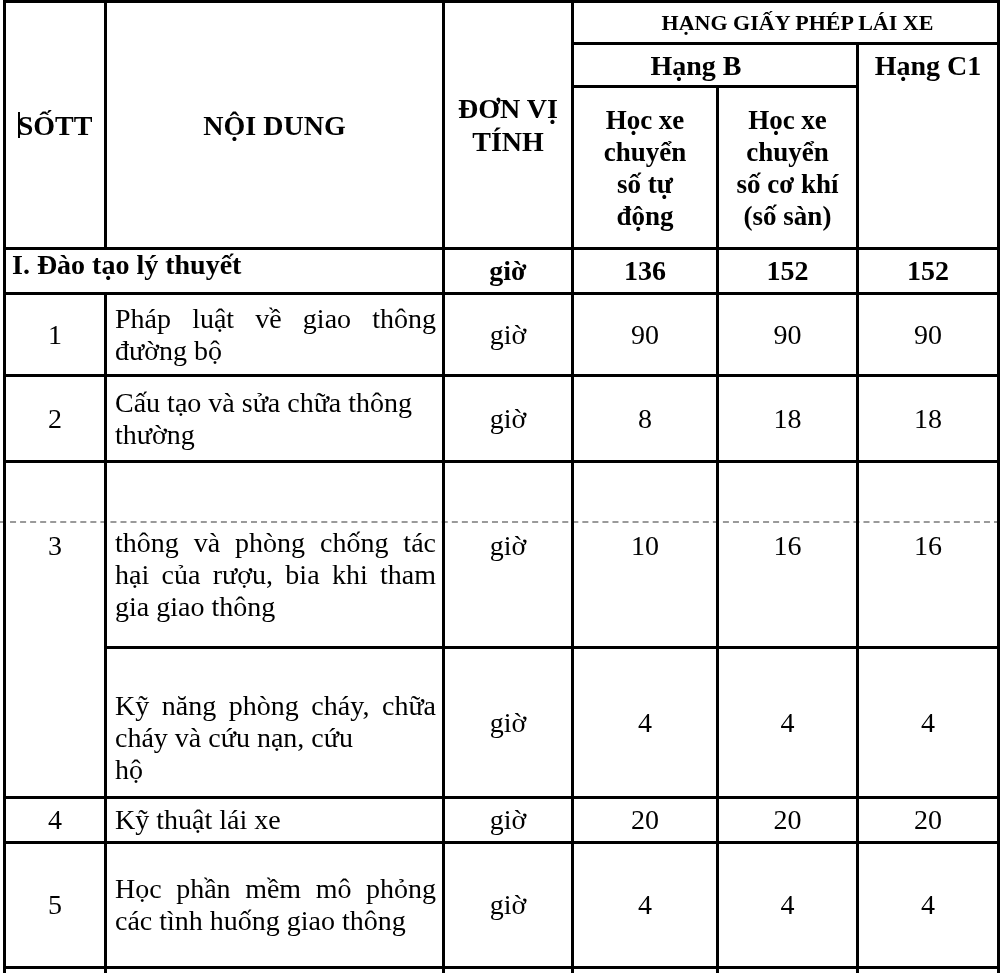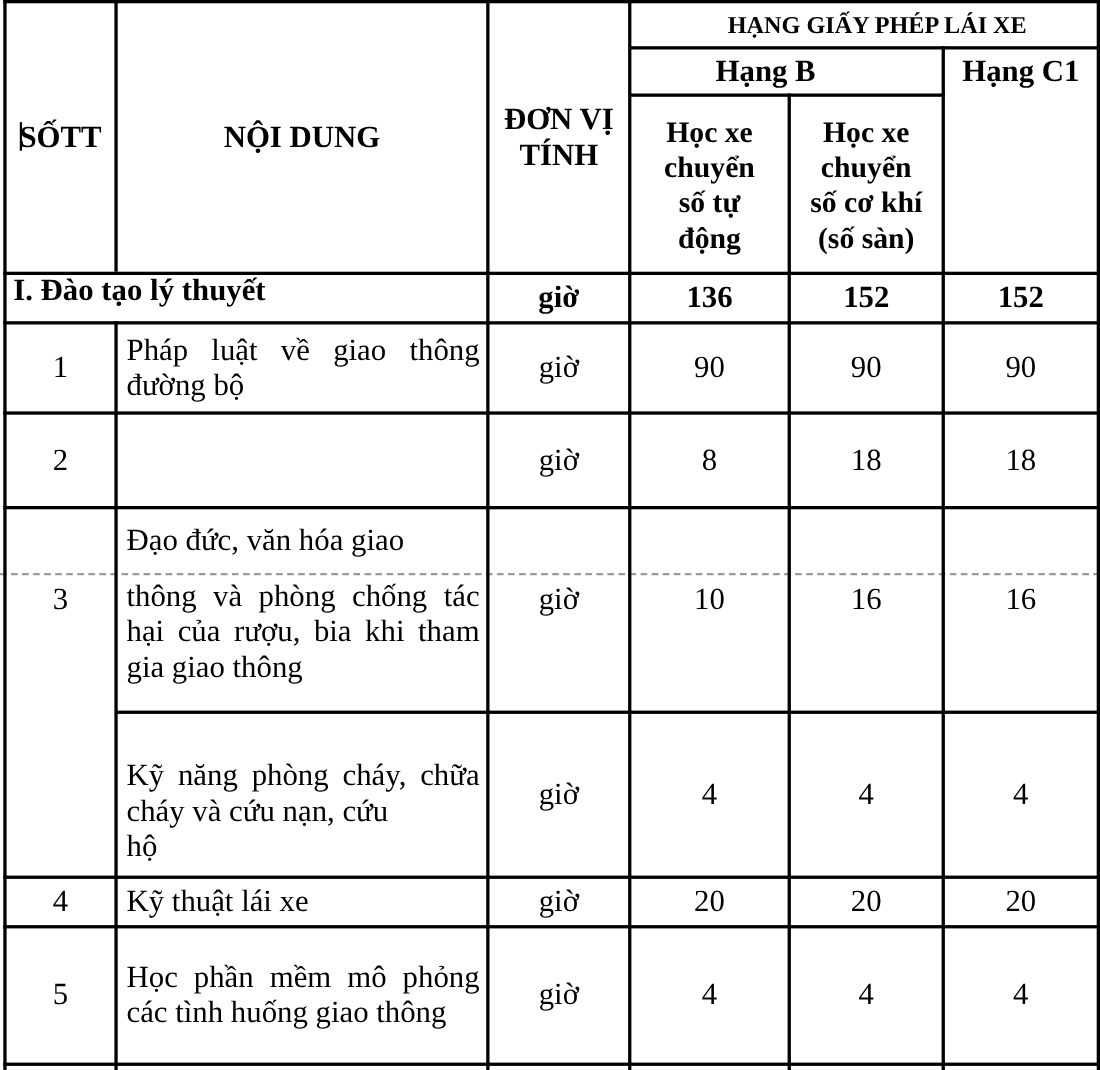--- a/index.html
+++ b/index.html
@@ -83,26 +83,28 @@
   <div class="cell num" style="left:6px;top:295px;width:98px;height:79px;">1</div>
   <div class="cell txt left" style="left:107px;top:295px;width:335px;height:79px;">
       <div class="content">Pháp luật về giao thông đường bộ</div>
     </div>
   <div class="cell num" style="left:445px;top:295px;width:126px;height:79px;">giờ</div>
   <div class="cell num" style="left:574px;top:295px;width:142px;height:79px;">90</div>
   <div class="cell num" style="left:719px;top:295px;width:137px;height:79px;">90</div>
   <div class="cell num" style="left:859px;top:295px;width:138px;height:79px;">90</div>
 
   <div class="cell num" style="left:6px;top:377px;width:98px;height:83px;">2</div>
+  <div class="cell txt left" style="left:107px;top:377px;width:335px;height:83px;">
+      <div class="content" style="text-align:left;">Cấu tạo và sửa chữa thông thường</div>
+    </div>
   <div class="cell num" style="left:445px;top:377px;width:126px;height:83px;">giờ</div>
   <div class="cell num" style="left:574px;top:377px;width:142px;height:83px;">8</div>
   <div class="cell num" style="left:719px;top:377px;width:137px;height:83px;">18</div>
   <div class="cell num" style="left:859px;top:377px;width:138px;height:83px;">18</div>
 
-  <div class="cell txt" style="left:107px;top:463px;width:335px;height:58px;justify-content:flex-start;padding-left:8px;">Đạo đức, văn hóa giao</div>
   <div class="cell num" style="left:6px;top:523px;width:98px;height:45px;">3</div>
   <div class="cell txt left" style="left:107px;top:527px;width:335px;height:119px;align-items:flex-start;">
       <div class="content">thông và phòng chống tác hại của rượu, bia khi tham gia giao thông</div>
     </div>
   <div class="cell num" style="left:445px;top:523px;width:126px;height:45px;">giờ</div>
   <div class="cell num" style="left:574px;top:523px;width:142px;height:45px;">10</div>
   <div class="cell num" style="left:719px;top:523px;width:137px;height:45px;">16</div>
   <div class="cell num" style="left:859px;top:523px;width:138px;height:45px;">16</div>
 
   <div class="cell txt left" style="left:107px;top:649px;width:335px;height:178px;flex-direction:column;align-items:flex-start;justify-content:center;">

